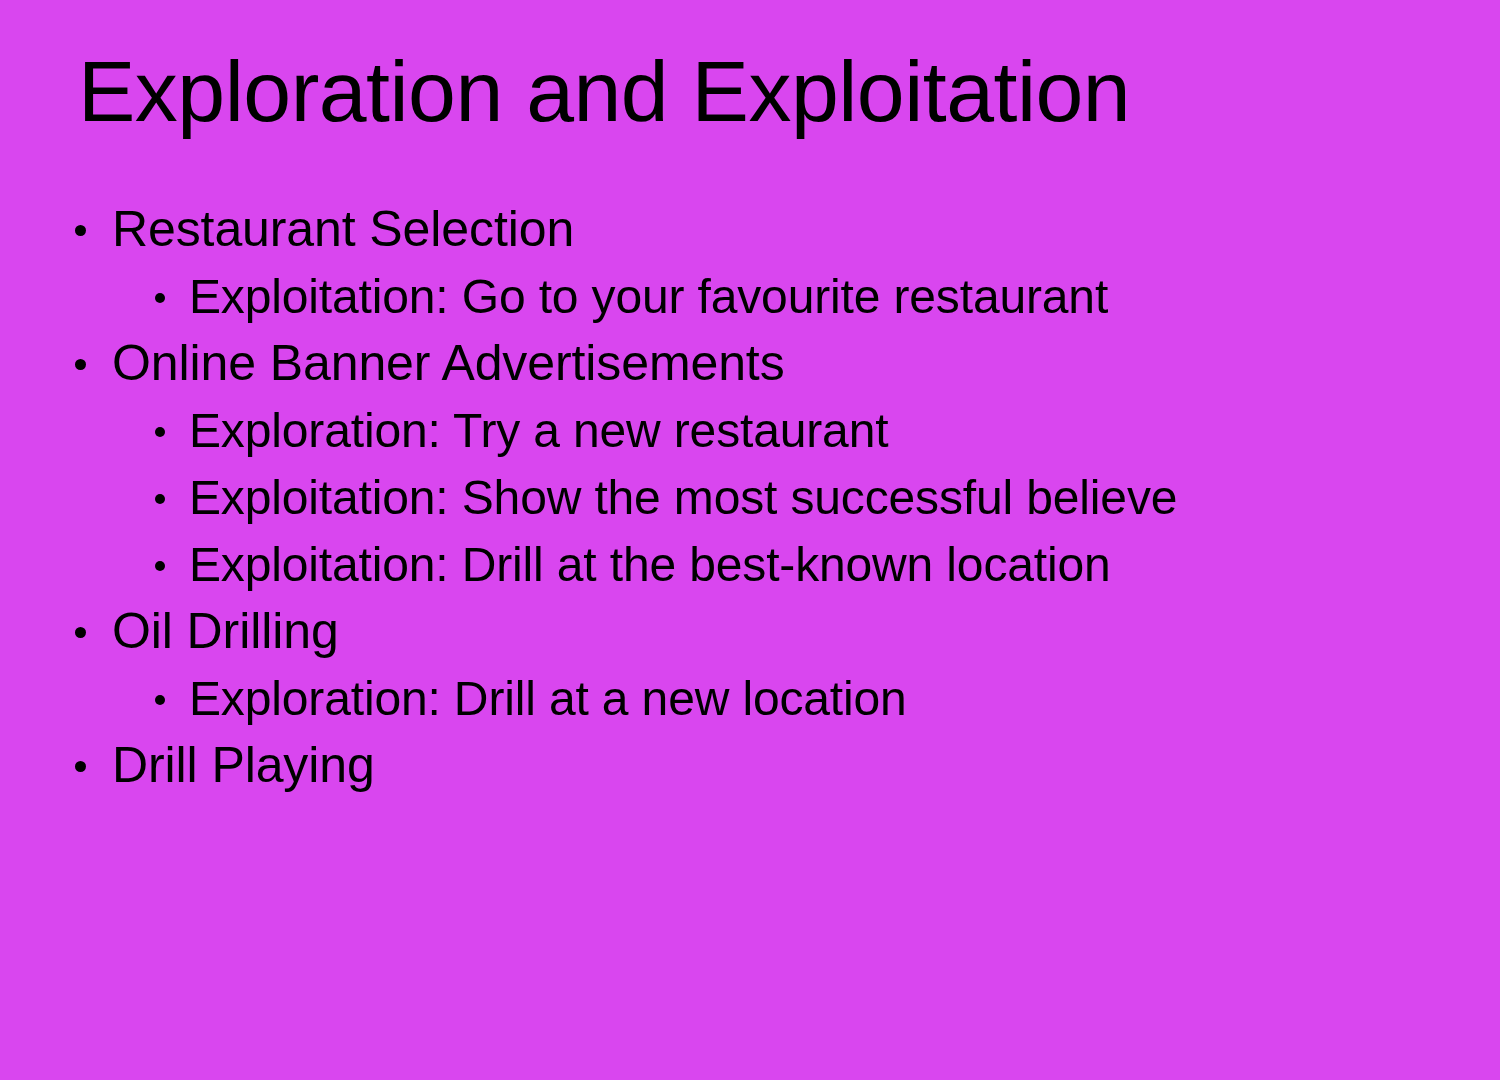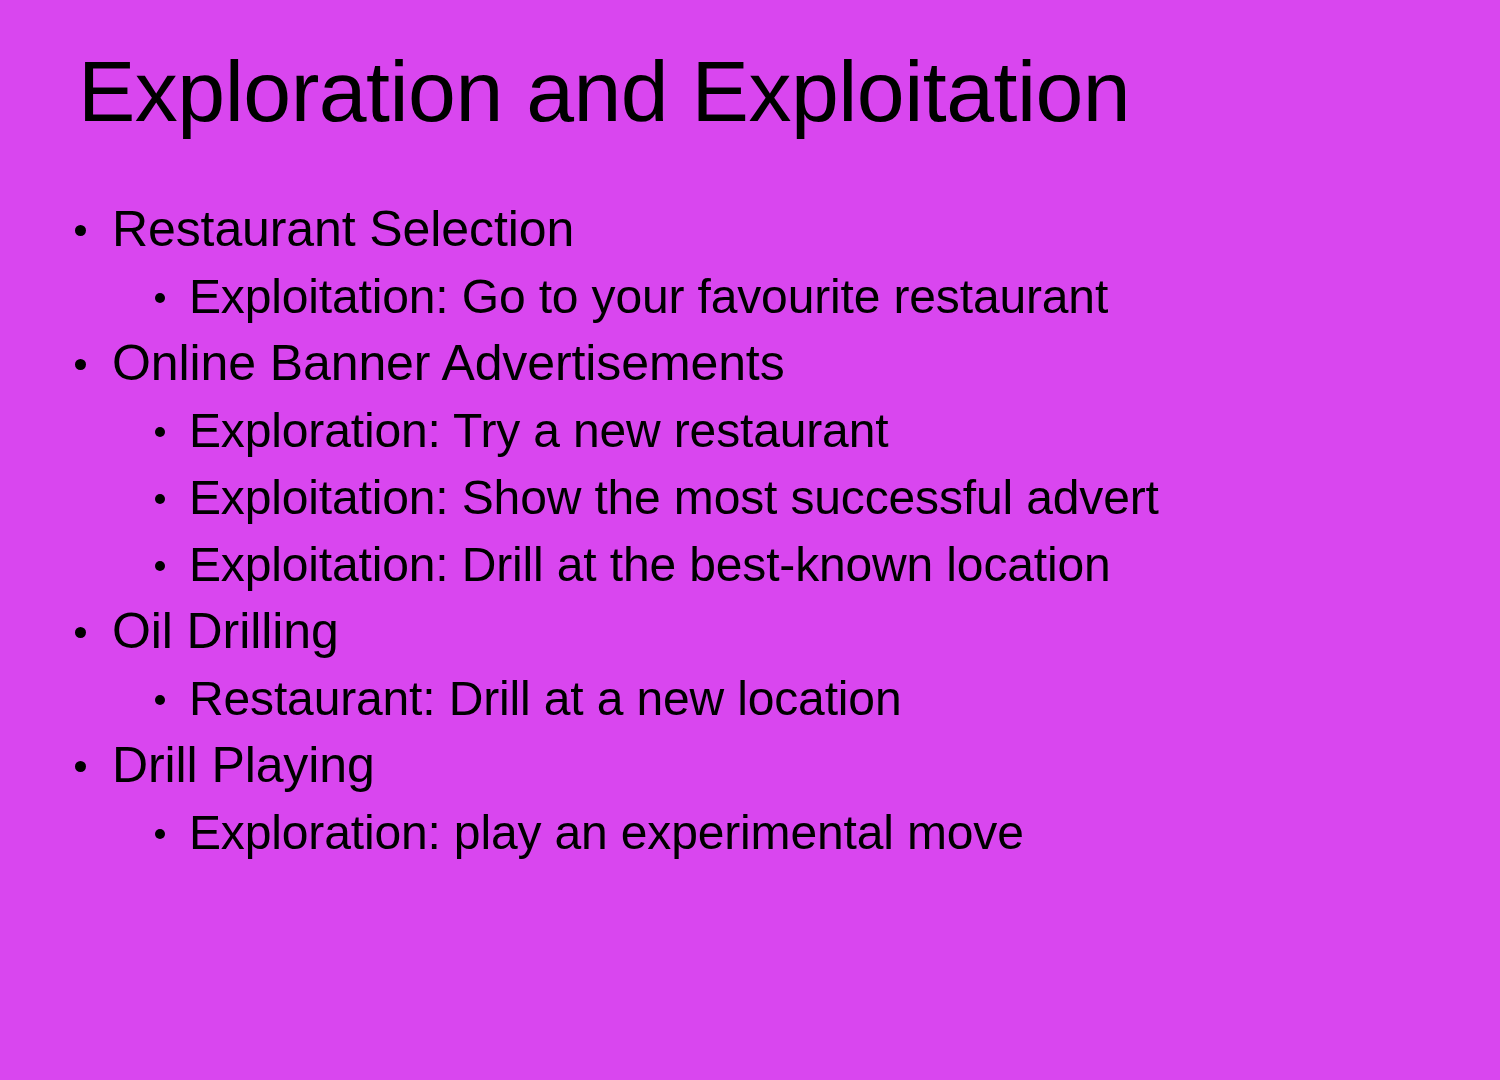--- a/index.html
+++ b/index.html
@@ -118,39 +118,35 @@
       <span class="bullet-dot"></span>
       <span class="bullet-text">Online Banner Advertisements</span>
     </div>
 
     <div class="bullet-line level-2">
       <span class="bullet-dot"></span>
       <span class="bullet-text">Exploration: Try a new restaurant</span>
     </div>
     <div class="bullet-line level-2">
       <span class="bullet-dot"></span>
-      <span class="bullet-text">Exploitation: Show the most successful advert</span>
+      <span class="bullet-text">Exploitation: Show the most successful believe</span>
     </div>
 
     <div class="bullet-line level-2">
       <span class="bullet-dot"></span>
       <span class="bullet-text">Exploitation: Drill at the best-known location</span>
     </div>
     <div class="bullet-line level-1">
       <span class="bullet-dot"></span>
       <span class="bullet-text">Oil Drilling</span>
     </div>
     <div class="bullet-line level-2">
       <span class="bullet-dot"></span>
-      <span class="bullet-text">Restaurant: Drill at a new location</span>
+      <span class="bullet-text">Exploration: Drill at a new location</span>
     </div>
 
     <div class="bullet-line level-1">
       <span class="bullet-dot"></span>
       <span class="bullet-text">Drill Playing</span>
     </div>
-    <div class="bullet-line level-2">
-      <span class="bullet-dot"></span>
-      <span class="bullet-text">Exploration: play an experimental move</span>
-    </div>
 
   </div>
 </div>
 
 </body></html>

